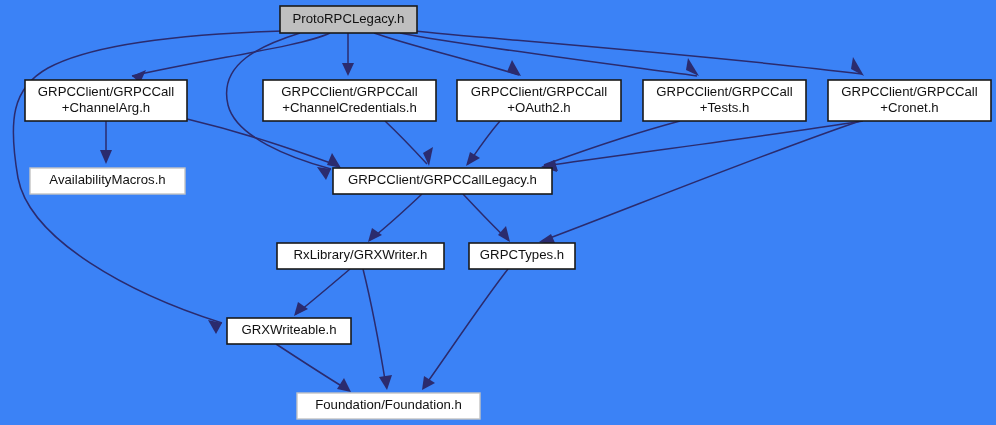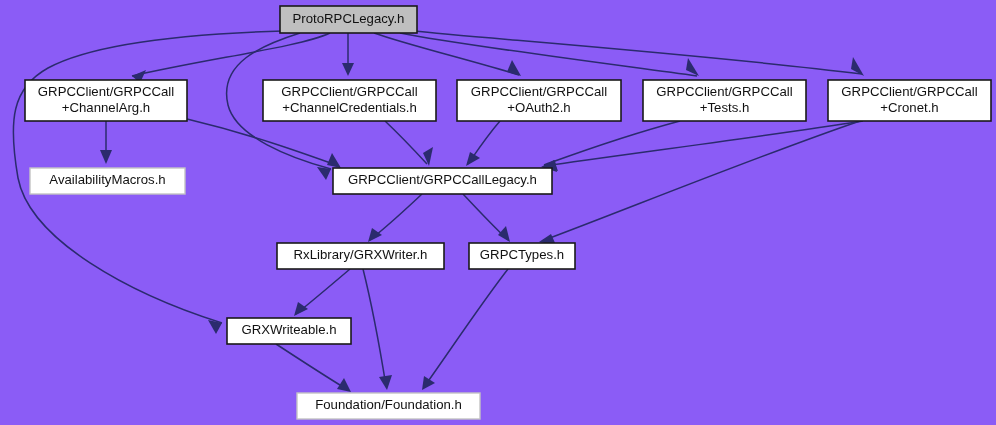--- a/index.html
+++ b/index.html
@@ -4,21 +4,21 @@
 <style>
   html, body {
     margin: 0;
     padding: 0;
     background: #ffffff;
   }
   #graph-root {
     position: relative;
     width: 996px;
     height: 425px;
-    background: #8b5cf6;
+    background: #3b82f6;
     font-family: "Liberation Sans", sans-serif;
     overflow: hidden;
   }
   svg#graph-canvas {
     position: absolute;
     top: 0;
     left: 0;
     width: 996px;
     height: 425px;
     display: block;

